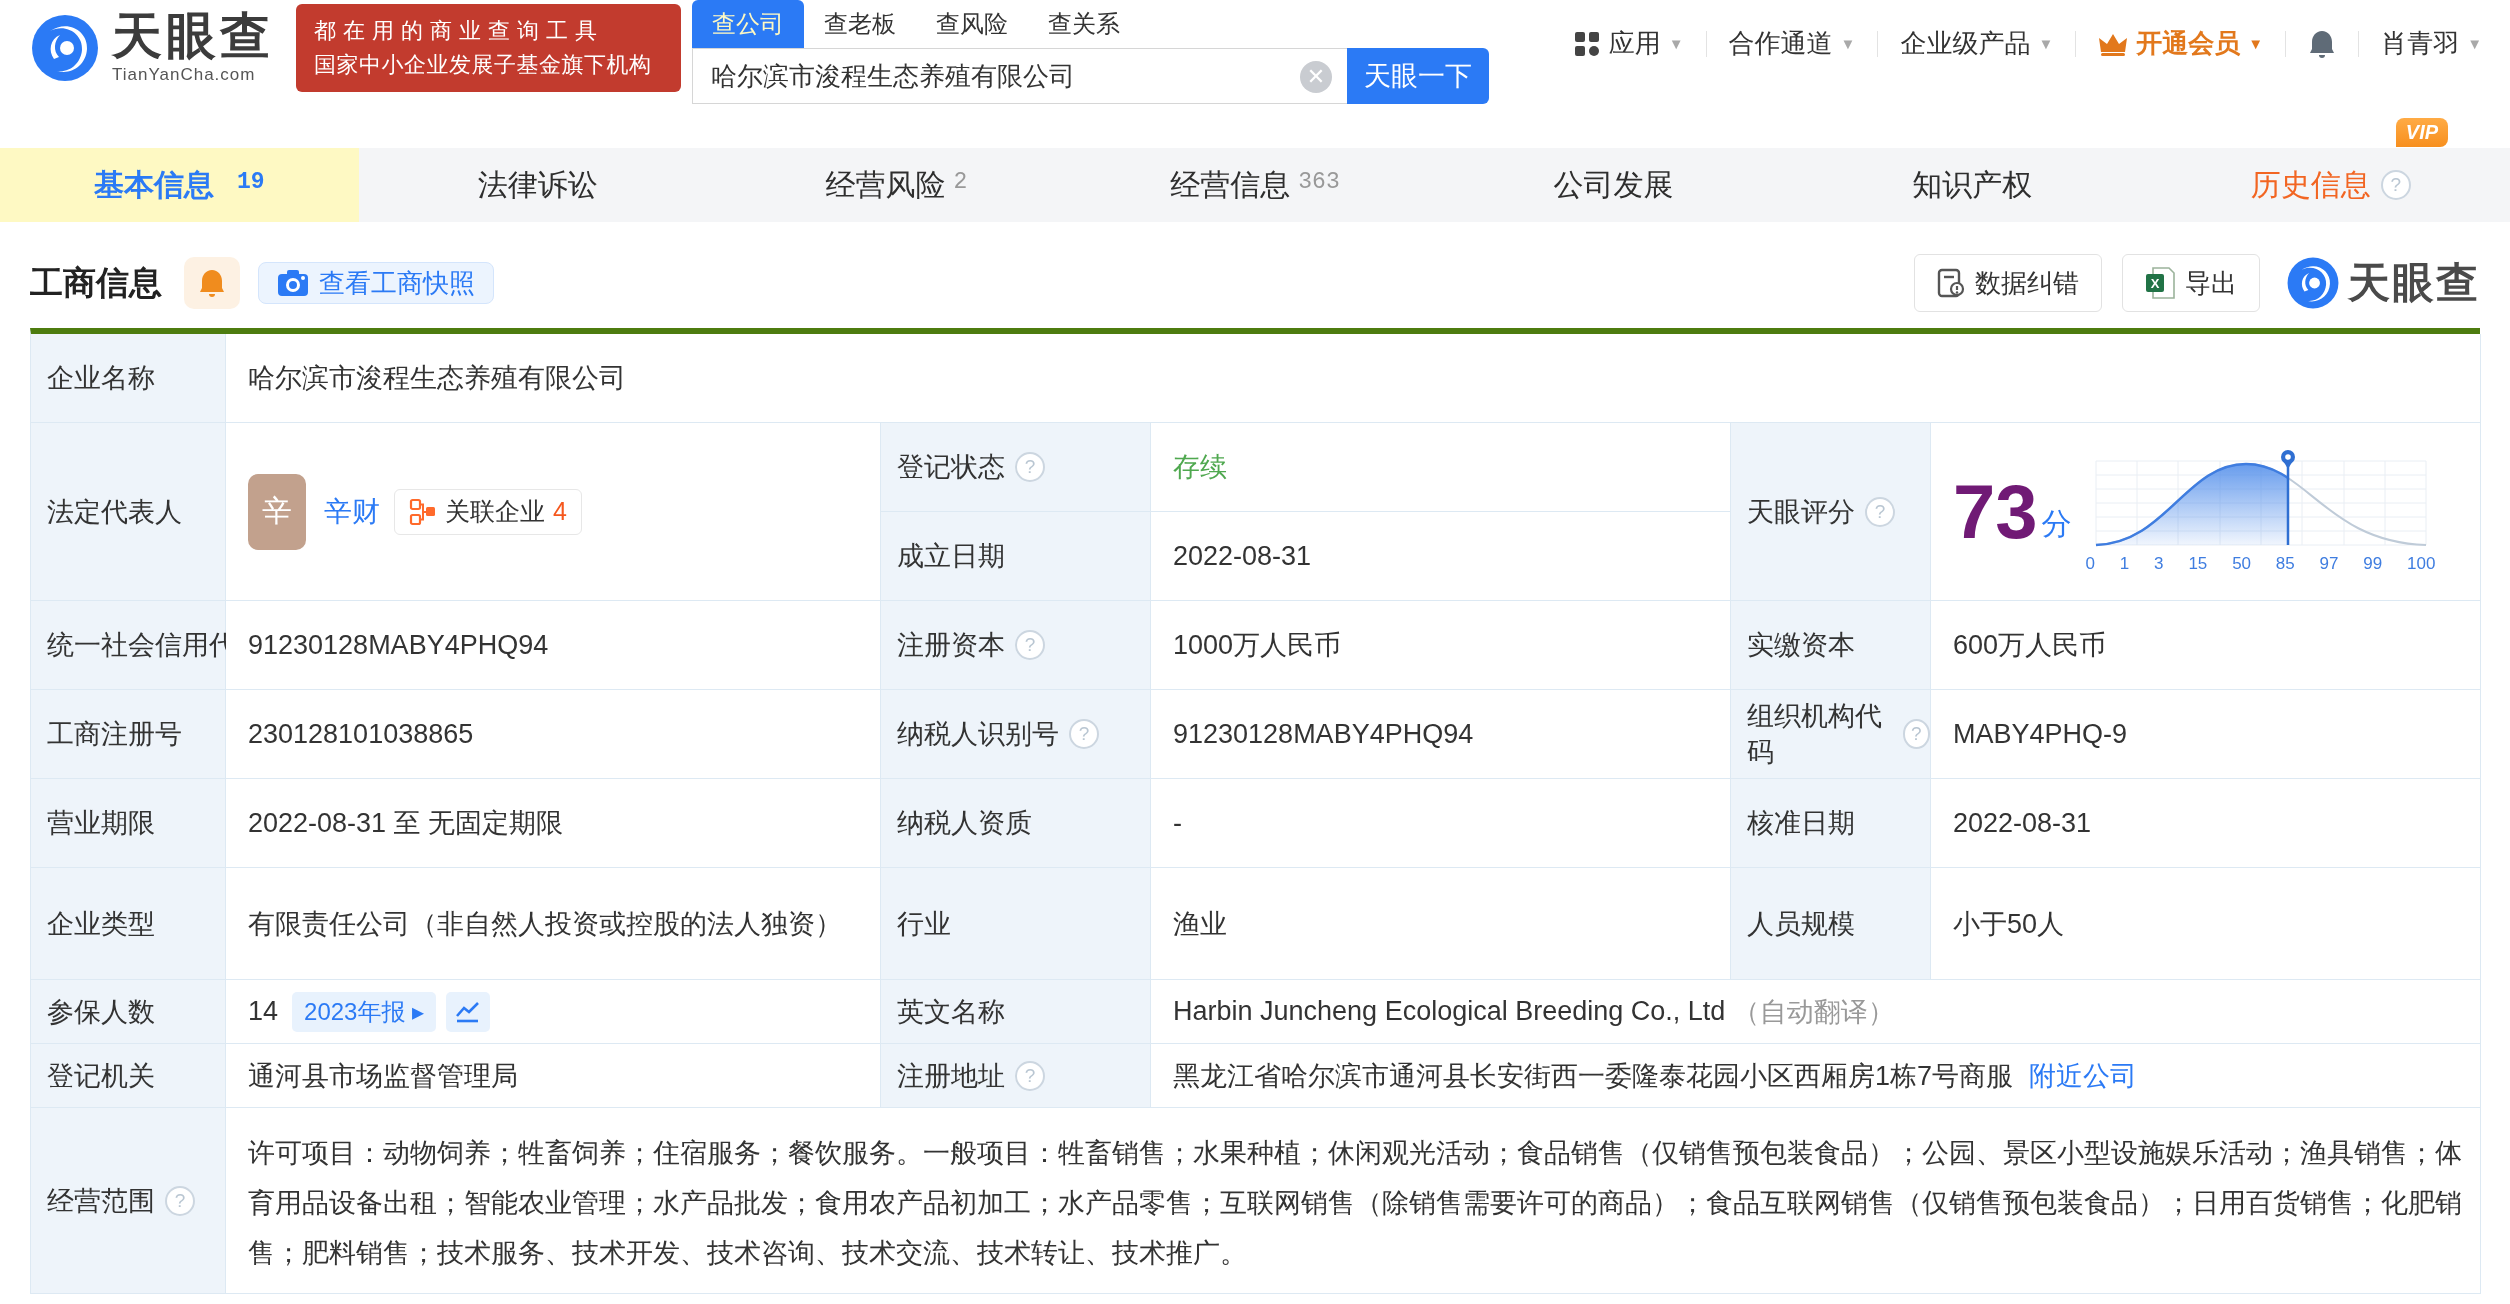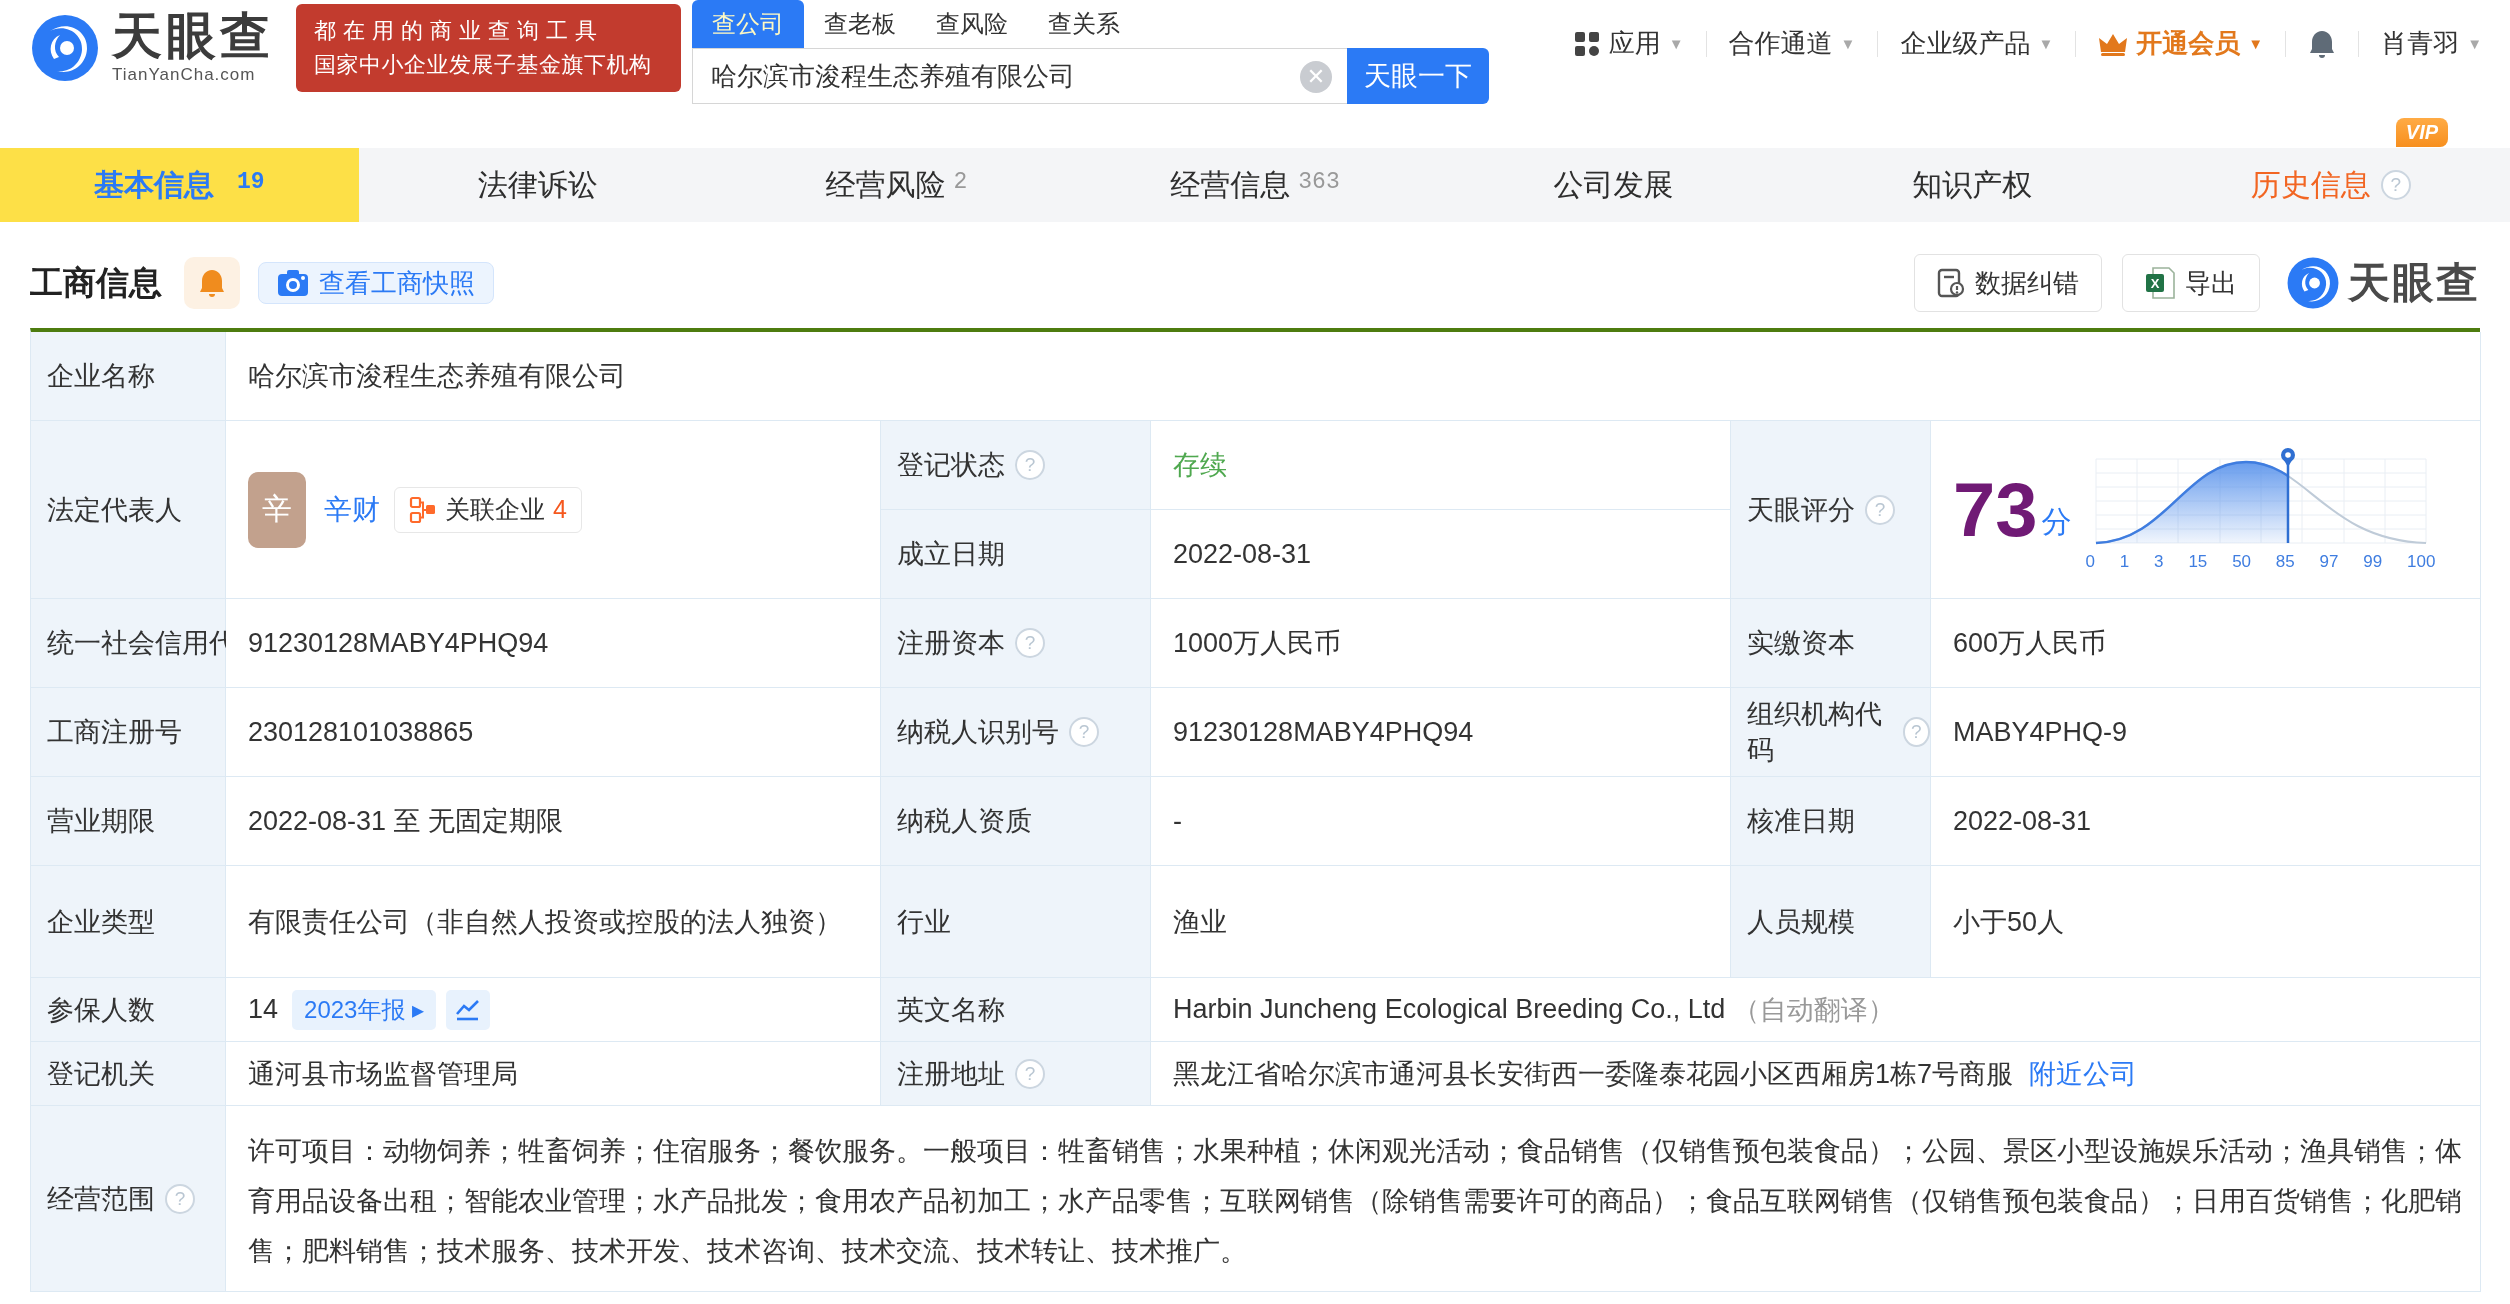--- a/index.html
+++ b/index.html
@@ -35,21 +35,21 @@
   .caret { font-size: 15px; color: #a9a9a9; margin-left: 8px; }
   .sep { width: 1px; height: 26px; background: #e3e3e3; margin: 0 22px; }
   .vip-link { color: #e2781c; font-weight: bold; }
   .vip-link .caret { color: #e2781c; }
 
   
   .band { margin-top: 52px; height: 74px; background: #f4f5f7; display: flex; }
   .btab { flex: 1; display: flex; align-items: center; justify-content: center; font-size: 30px;
     color: #2e2e2e; cursor: pointer; position: relative; }
   .btab .cnt { font-size: 23px; color: #999; margin-left: 8px; margin-top: -6px; font-family: Liberation Mono, monospace; }
-  .btab.active { background: #fde047; color: #2b7af5; font-weight: bold; gap: 15px; }
+  .btab.active { background: #fef9c3; color: #2b7af5; font-weight: bold; gap: 15px; }
   .btab.active .cnt { color: #2b7af5; }
   .btab.orange { color: #f26522; }
   .qmark { width: 30px; height: 30px; border-radius: 50%; border: 2px solid #ccd6e0; color: #b9c6d2;
     font-size: 19px; display: inline-flex; align-items: center; justify-content: center; margin-left: 10px; background:#fff; }
   .vip-badge { position: absolute; top: -30px; right: 62px; background: linear-gradient(180deg,#ffab45,#f78f1e);
     color: #fff; font-style: italic; font-weight: bold; font-size: 20px; padding: 3px 10px; border-radius: 8px 8px 8px 0; }
 
   
   .sec { margin: 30px 30px 14px 30px; display: flex; align-items: center; position: relative; height: 62px; }
   .sec-title { font-size: 33px; font-weight: bold; color: #222; }
@@ -62,21 +62,21 @@
   .btn-plain { height: 58px; background: #fff; border: 1px solid #e2e2e2; border-radius: 6px;
     display: flex; align-items: center; padding: 0 22px; font-size: 26px; color: #333; cursor: pointer; margin-left: 20px; }
   .btn-plain svg { margin-right: 10px; }
   .wm { display: flex; align-items: center; margin-left: 26px; }
   .wm-name { font-size: 42px; font-weight: bold; color: #4a4a4a; margin-left: 8px; letter-spacing: 2px; }
 
   
   .tbl { margin: 0 30px; width: 2450px; display: grid;
     grid-template-columns: 195px 655px 270px 580px 200px 550px;
     grid-template-rows: 89px 89px 89px 89px 89px 89px 112px 64px 64px 186px;
-    border-top: 4px solid #4d7c0f; border-left: 1px solid #dde9f3; }
+    border-top: 6px solid #4d7c0f; border-left: 1px solid #dde9f3; }
   .c { display: flex; align-items: center; border-right: 1px solid #dde9f3; border-bottom: 1px solid #dde9f3; font-size: 27px; }
   .lab { background: #eef4fa; padding-left: 16px; color: #333; }
   .val { background: #fff; padding: 0 16px 0 22px; color: #333; }
   .green { color: #4fa84f; }
   .link { color: #2b7af5; cursor: pointer; }
   .gray { color: #999; }
   .avatar { width: 58px; height: 76px; background: #c2a18d; border-radius: 10px; color: #fff;
     font-size: 30px; display: flex; align-items: center; justify-content: center; }
   .legal-name { margin-left: 18px; font-size: 28px; }
   .rel-badge { margin-left: 14px; border: 1px solid #e7e7e7; border-radius: 6px; height: 46px;

